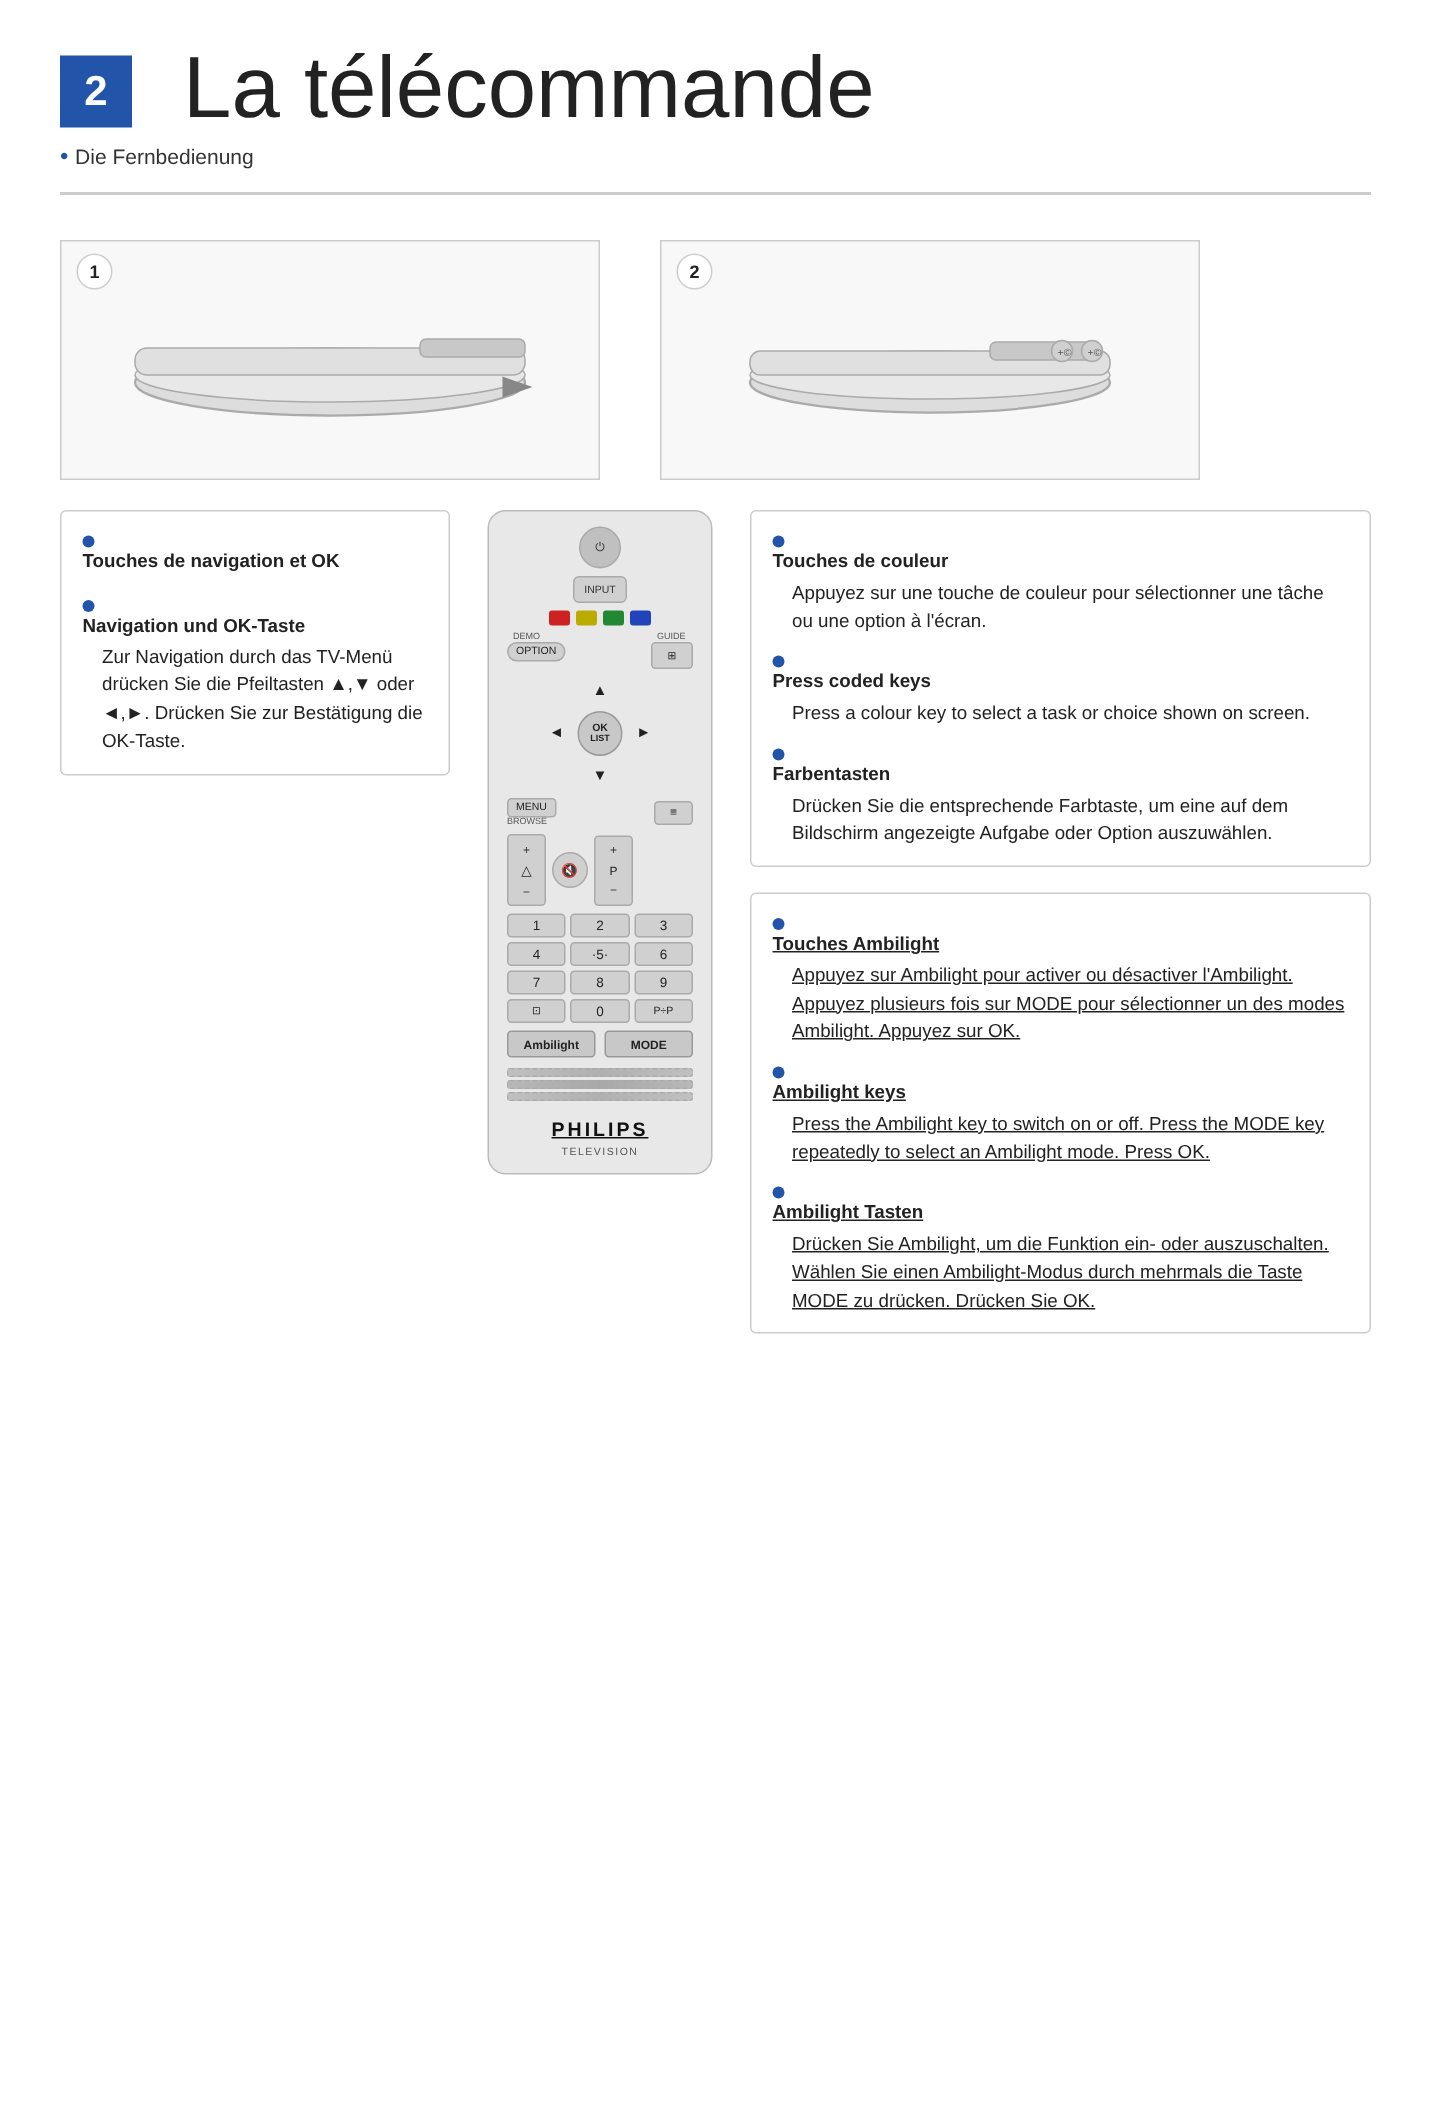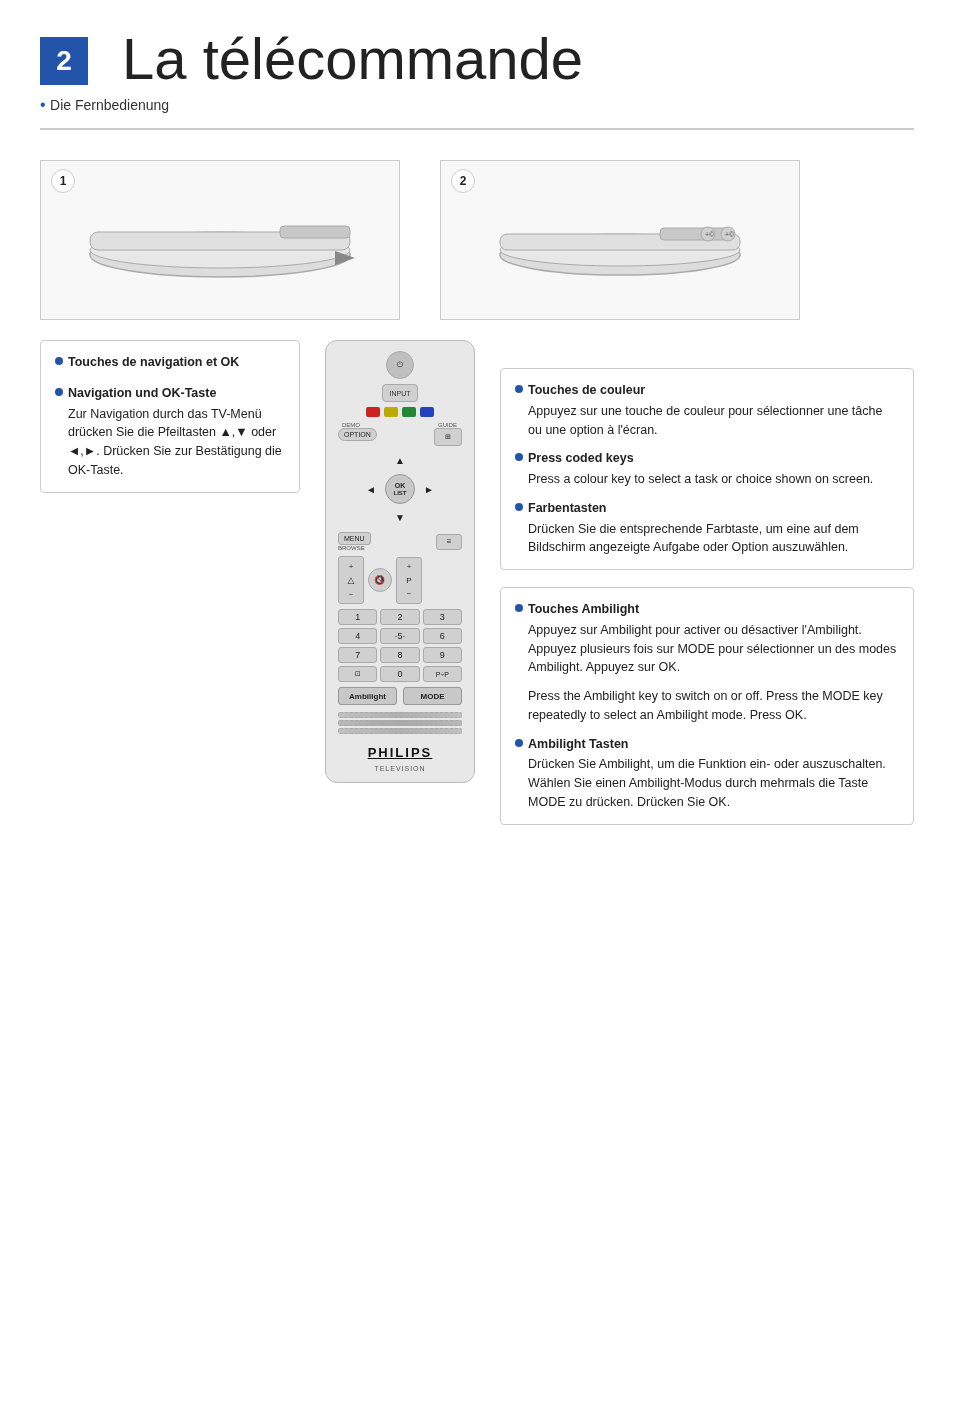--- a/index.html
+++ b/index.html
@@ -136,20 +136,21 @@
       height: 8px;
       background: #2255aa;
       border-radius: 50%;
       margin-right: 5px;
       vertical-align: middle;
       flex-shrink: 0;
     }
     .item-header {
       display: flex;
       align-items: flex-start;
+      flex-direction: column;
     }
     .item-header .bullet-dot {
       margin-top: 4px;
     }
     .item-body {
       margin-left: 13px;
     }
 
     
     .remote-control {
@@ -383,24 +384,24 @@
       background: #d0d0d0;
       border: 1px solid #aaa;
       border-radius: 3px;
       width: 26px;
       font-size: 9px;
     }
 
     
     .right-info-top {
       margin-bottom: 16px;
-      margin-top: 28px;
     }
     .right-info-bottom {
       margin-top: 17px;
+      text-decoration: underline;
     }
   </style>
 </head>
 <body>
 
 <div class="page-header">
   <div style="display:flex; align-items:flex-start; gap:20px;">
     <div>
       <div style="display:flex; align-items:center; gap:14px; margin-bottom:4px;">
         <div class="chapter-badge">2</div>
@@ -596,20 +597,24 @@
 
       <div class="item">
         <div class="item-header">
           <span class="bullet-dot"></span>
           <span class="item-title">Touches Ambilight</span>
         </div>
         <div class="item-body">Appuyez sur Ambilight pour activer ou désactiver l'Ambilight. Appuyez plusieurs fois sur MODE pour sélectionner un des modes Ambilight. Appuyez sur OK.</div>
       </div>
 
       <div class="item">
+        <div class="item-header">
+          <span class="bullet-dot"></span>
+          <span class="item-title">Ambilight keys</span>
+        </div>
         <div class="item-body">Press the Ambilight key to switch on or off. Press the MODE key repeatedly to select an Ambilight mode. Press OK.</div>
       </div>
 
       <div class="item">
         <div class="item-header">
           <span class="bullet-dot"></span>
           <span class="item-title">Ambilight Tasten</span>
         </div>
         <div class="item-body">Drücken Sie Ambilight, um die Funktion ein- oder auszuschalten. Wählen Sie einen Ambilight-Modus durch mehrmals die Taste MODE zu drücken. Drücken Sie OK.</div>
       </div>

